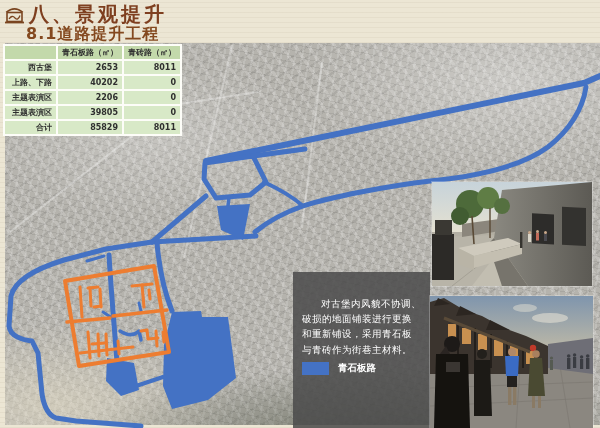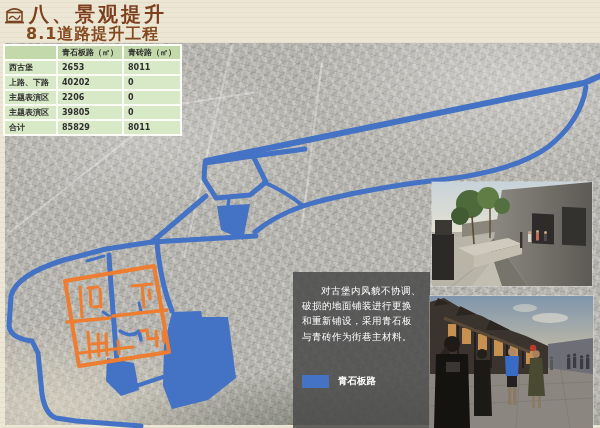--- a/index.html
+++ b/index.html
@@ -38,29 +38,29 @@
   
   table.areas {
     position:absolute; left:3px; top:44px; z-index:5;
     border-collapse:collapse; font-size:8px; font-weight:bold; color:#2f2f2f;
   }
   table.areas th, table.areas td {
     border:2px solid #fdfdf8; text-align:left; padding:1px 4px; height:12.5px;
     white-space:nowrap;
   }
   table.areas th { background:#c3d9ab; font-weight:bold;text-align:center; }
-  table.areas td { background:#d8e9c7; }
+  table.areas td { background:#d8e9c7;text-align:right; }
   table.areas .c1 { width:53px; } .c2 { width:64px; } .c3 { width:56px; }
   
   .infobox {
     position:absolute; left:293px; top:272px; width:137px; height:156px; z-index:3;
-    background:rgba(75,75,75,0.86); color:#fff; padding:11px 9px 0 9px;
+    background:rgba(75,75,75,0.86); color:#fff; padding:24px 9px 0 9px;
   }
   .infobox p { font-size:9.5px; line-height:1.6; text-indent:19px; letter-spacing:0.5px; }
-  .legend { margin-top:31px; display:flex; flex-direction:column; gap:9px; }
+  .legend { margin-top:5px; display:flex; flex-direction:column; gap:9px; }
   .legend-row { display:flex; align-items:center; gap:9px; font-size:9.5px; font-weight:bold; }
   .swatch { width:27px; height:13px; display:inline-block; flex:0 0 auto; }
   .swatch-blue { background:#4472c4; }
   .swatch-orange { background:#ed7d31; }
   
   .photo { position:absolute; z-index:4; overflow:hidden; box-shadow:0 0 0 1px rgba(255,255,255,0.25); }
   .photo-top { left:432px; top:182px; width:160px; height:104px; }
   .photo-bottom { left:430px; top:296px; width:163px; height:132px; }
   .photo svg { display:block; width:100%; height:100%; }
 </style>

